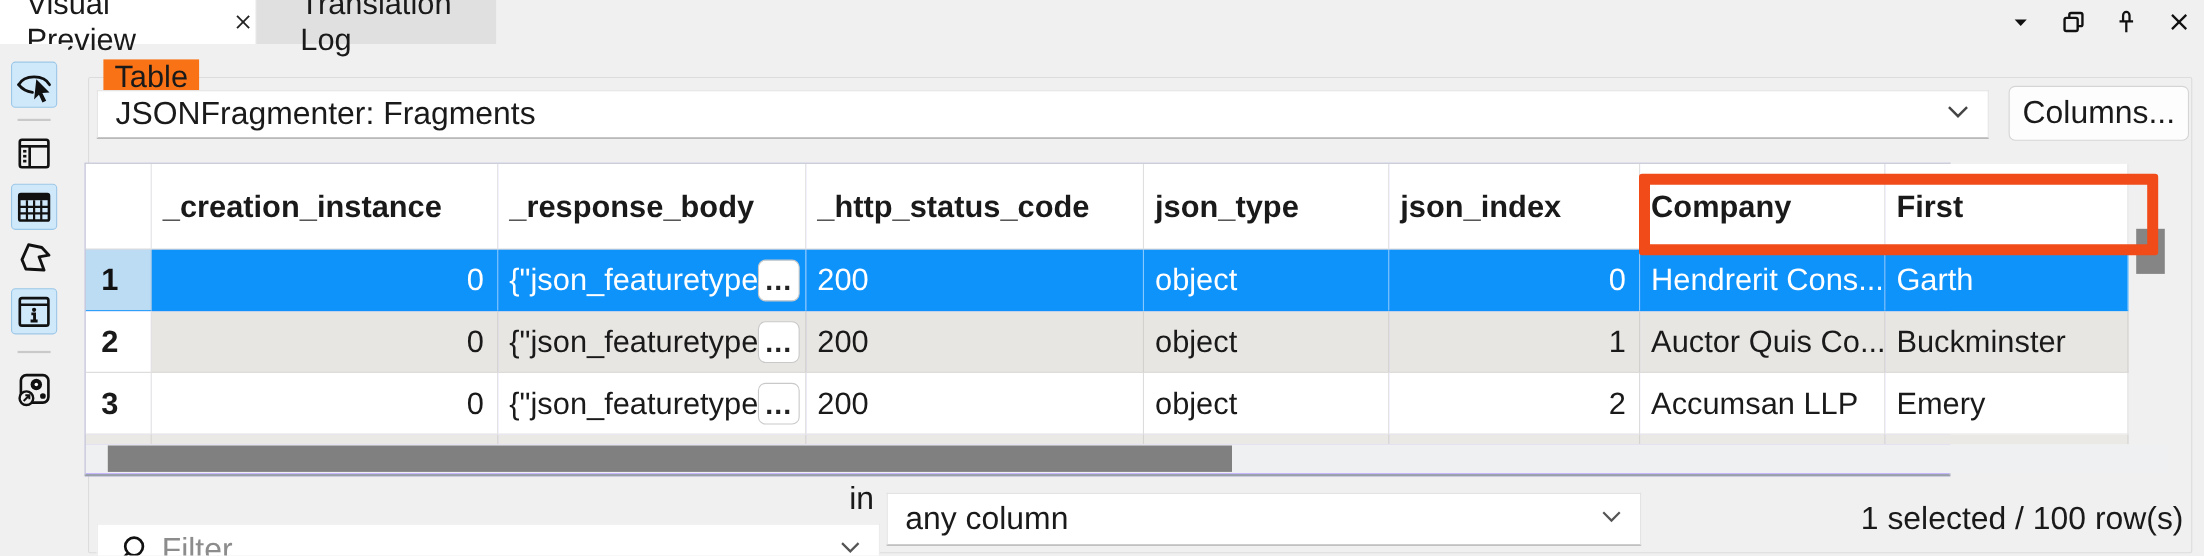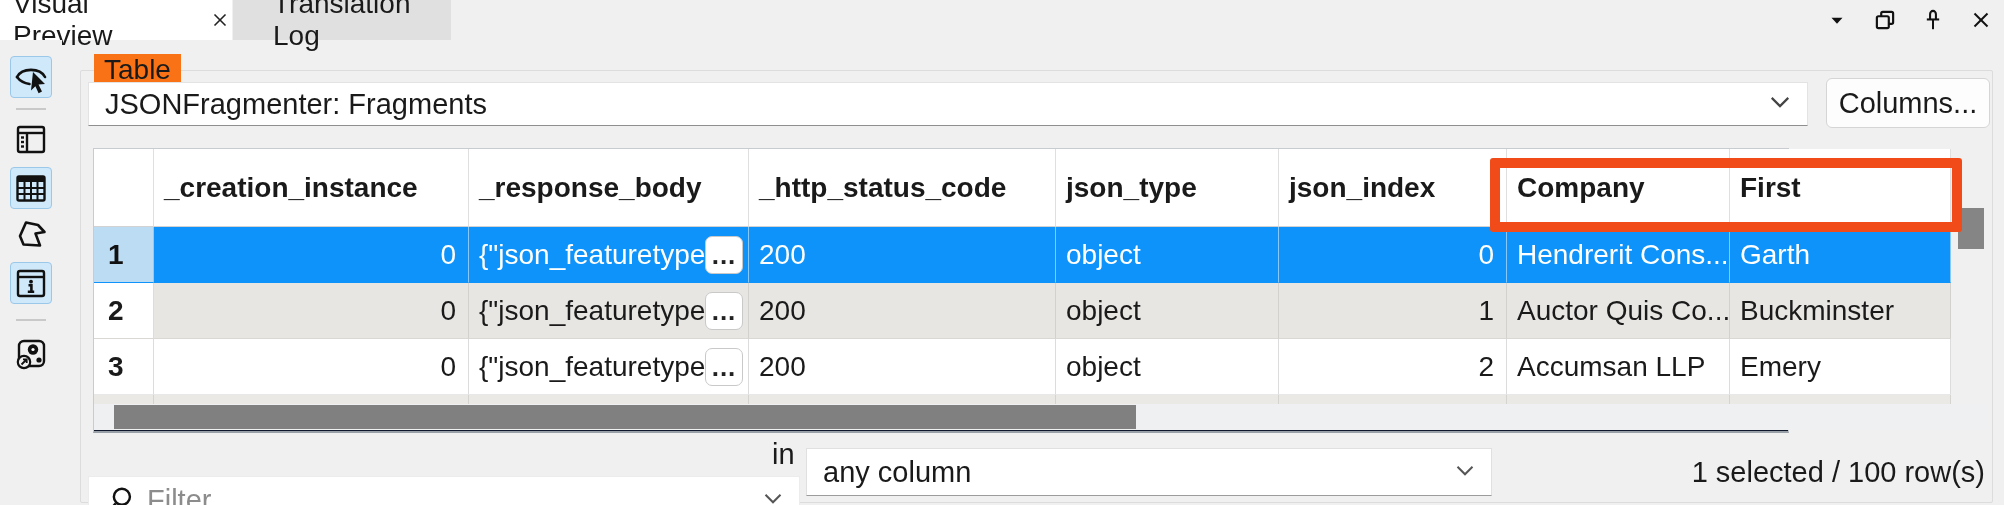--- a/index.html
+++ b/index.html
@@ -7,40 +7,40 @@
   body {
     position: relative;
     background: #f0f0f0;
     font-family: "Liberation Sans", sans-serif;
     color: #1a1a1a;
     overflow: hidden;
   }
   
   .tabbar { position:absolute; left:0; top:0; width:2004px; height:40px; background:#f0f0f0; }
   .tab { position:absolute; top:0; height:40px; display:flex; align-items:center; font-size:28px; cursor:default; }
-  .tab.active { left:0; width:232px; background:#ffffff; padding-left:13px; }
+  .tab.active { left:0; width:232px; background:#ffffff; padding-left:24px; }
   .tab.inactive { left:233px; width:218px; background:#e0e0e0; padding-left:40px; }
   .tab-close { margin-left:18px; width:24px; height:24px; display:flex; align-items:center; justify-content:center; }
   .winctl { position:absolute; right:10px; top:0; height:40px; display:flex; align-items:center; gap:22px; }
   .winctl .wbtn { width:26px; height:26px; display:flex; align-items:center; justify-content:center; }
   
   .sidebar { position:absolute; left:0; top:40px; width:62px; height:465px; background:#f0f0f0; }
   .side-btn { position:absolute; left:10px; width:42px; height:42px; border-radius:4px; display:flex; align-items:center; justify-content:center; }
   .side-btn.active { background:#cfe8fa; border:1px solid #9bc7e8; }
   .side-div { position:absolute; left:16px; width:30px; height:2px; background:#c9c9c9; }
   
   .groupbox { position:absolute; left:80px; top:70px; width:1913px; height:433px; border:1px solid #dcdcdc; border-radius:2px; }
   .group-label { position:absolute; left:94px; top:54px; height:32px; line-height:32px; padding:0 10px; background:#f97316; font-size:28px; }
   
   .feat-combo { position:absolute; left:88px; top:82px; width:1720px; height:44px; background:#fff; border:1px solid #e3e3e3; border-bottom:1px solid #8f8f8f; }
   .feat-combo .val { position:absolute; left:16px; top:0; line-height:42px; font-size:29px; white-space:nowrap; }
   .combo-chev { position:absolute; right:16px; top:50%; transform:translateY(-50%); }
   .columns-btn { position:absolute; left:1826px; top:78px; width:164px; height:50px; background:#fdfdfd; border:1px solid #d5d5d5; border-radius:6px; font-size:29px; display:flex; align-items:center; justify-content:center; }
   
-  .tframe { position:absolute; left:93px; top:148px; width:1696px; height:285px; background:#0f172a; border:1px solid #c8ccd0; border-bottom:2px solid #9aa0a8; }
+  .tframe { position:absolute; left:77px; top:148px; width:1696px; height:285px; background:#c4b5fd; border:1px solid #c8ccd0; border-bottom:2px solid #9aa0a8; }
   .tgrid { position:absolute; left:0; top:0; width:1857px; display:grid; grid-template-columns:60px 315px 280px 307px 223px 228px 223px 221px; }
   .trow { display:contents; }
   .hcell { height:78px; background:#fff; font-weight:bold; font-size:28px; line-height:77px; padding-left:10px; border-right:1px solid #dfdfdf; border-bottom:1px solid #d2d2d2; white-space:nowrap; overflow:hidden; }
   .cell { height:56px; font-size:28px; line-height:55px; padding:0 10px; border-right:1px solid #dcdcdc; border-bottom:1px solid #e8e8e8; white-space:nowrap; overflow:hidden; background:#fff; }
   .cell.num { font-weight:bold; padding-left:14px; }
   .cell.r { text-align:right; padding-right:12px; }
   .row-alt .cell { background:#e8e6e3; border-right-color:#d3d1ce; border-bottom-color:#dad8d5; }
   .row-alt .cell.num { background:#fff; border-right-color:#dcdcdc; }
   .row-sel .cell { background:#0e93fb; color:#fff; border-right-color:rgba(255,255,255,.5); border-bottom-color:#0e93fb; }
   .row-sel .cell.num { background:#bcdcf4; color:#111; border-right-color:#9fc6e4; }

